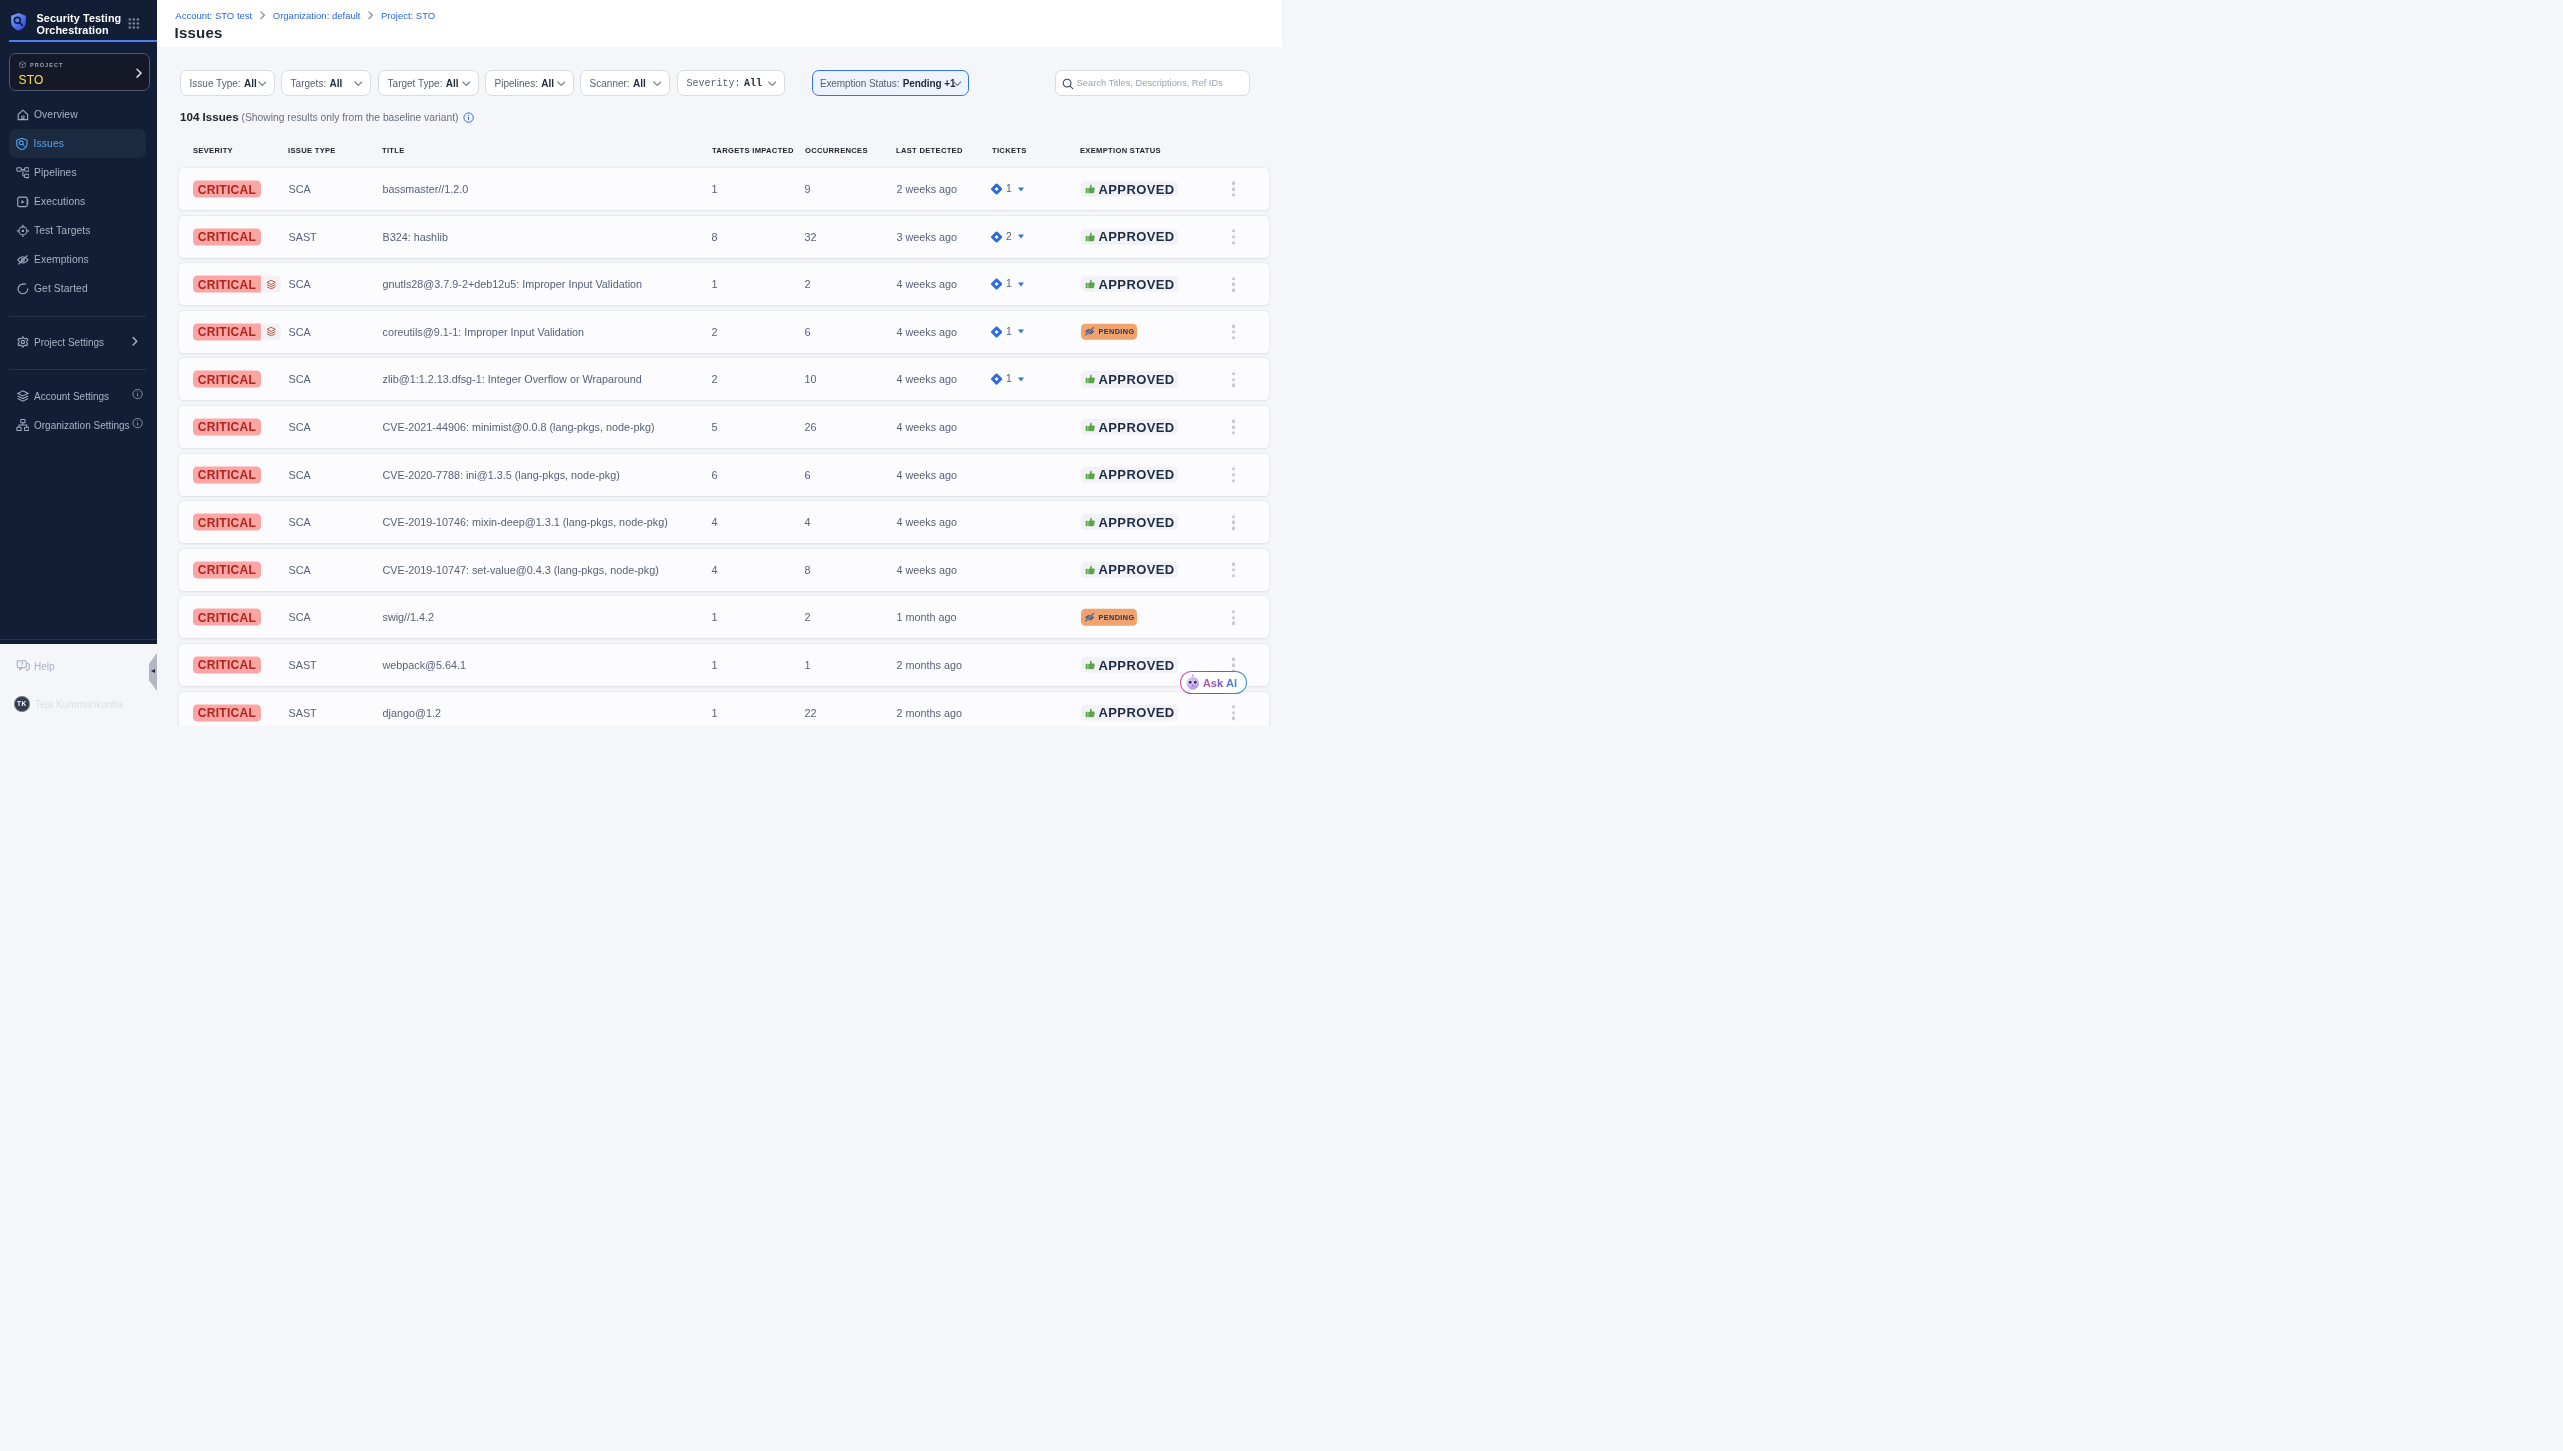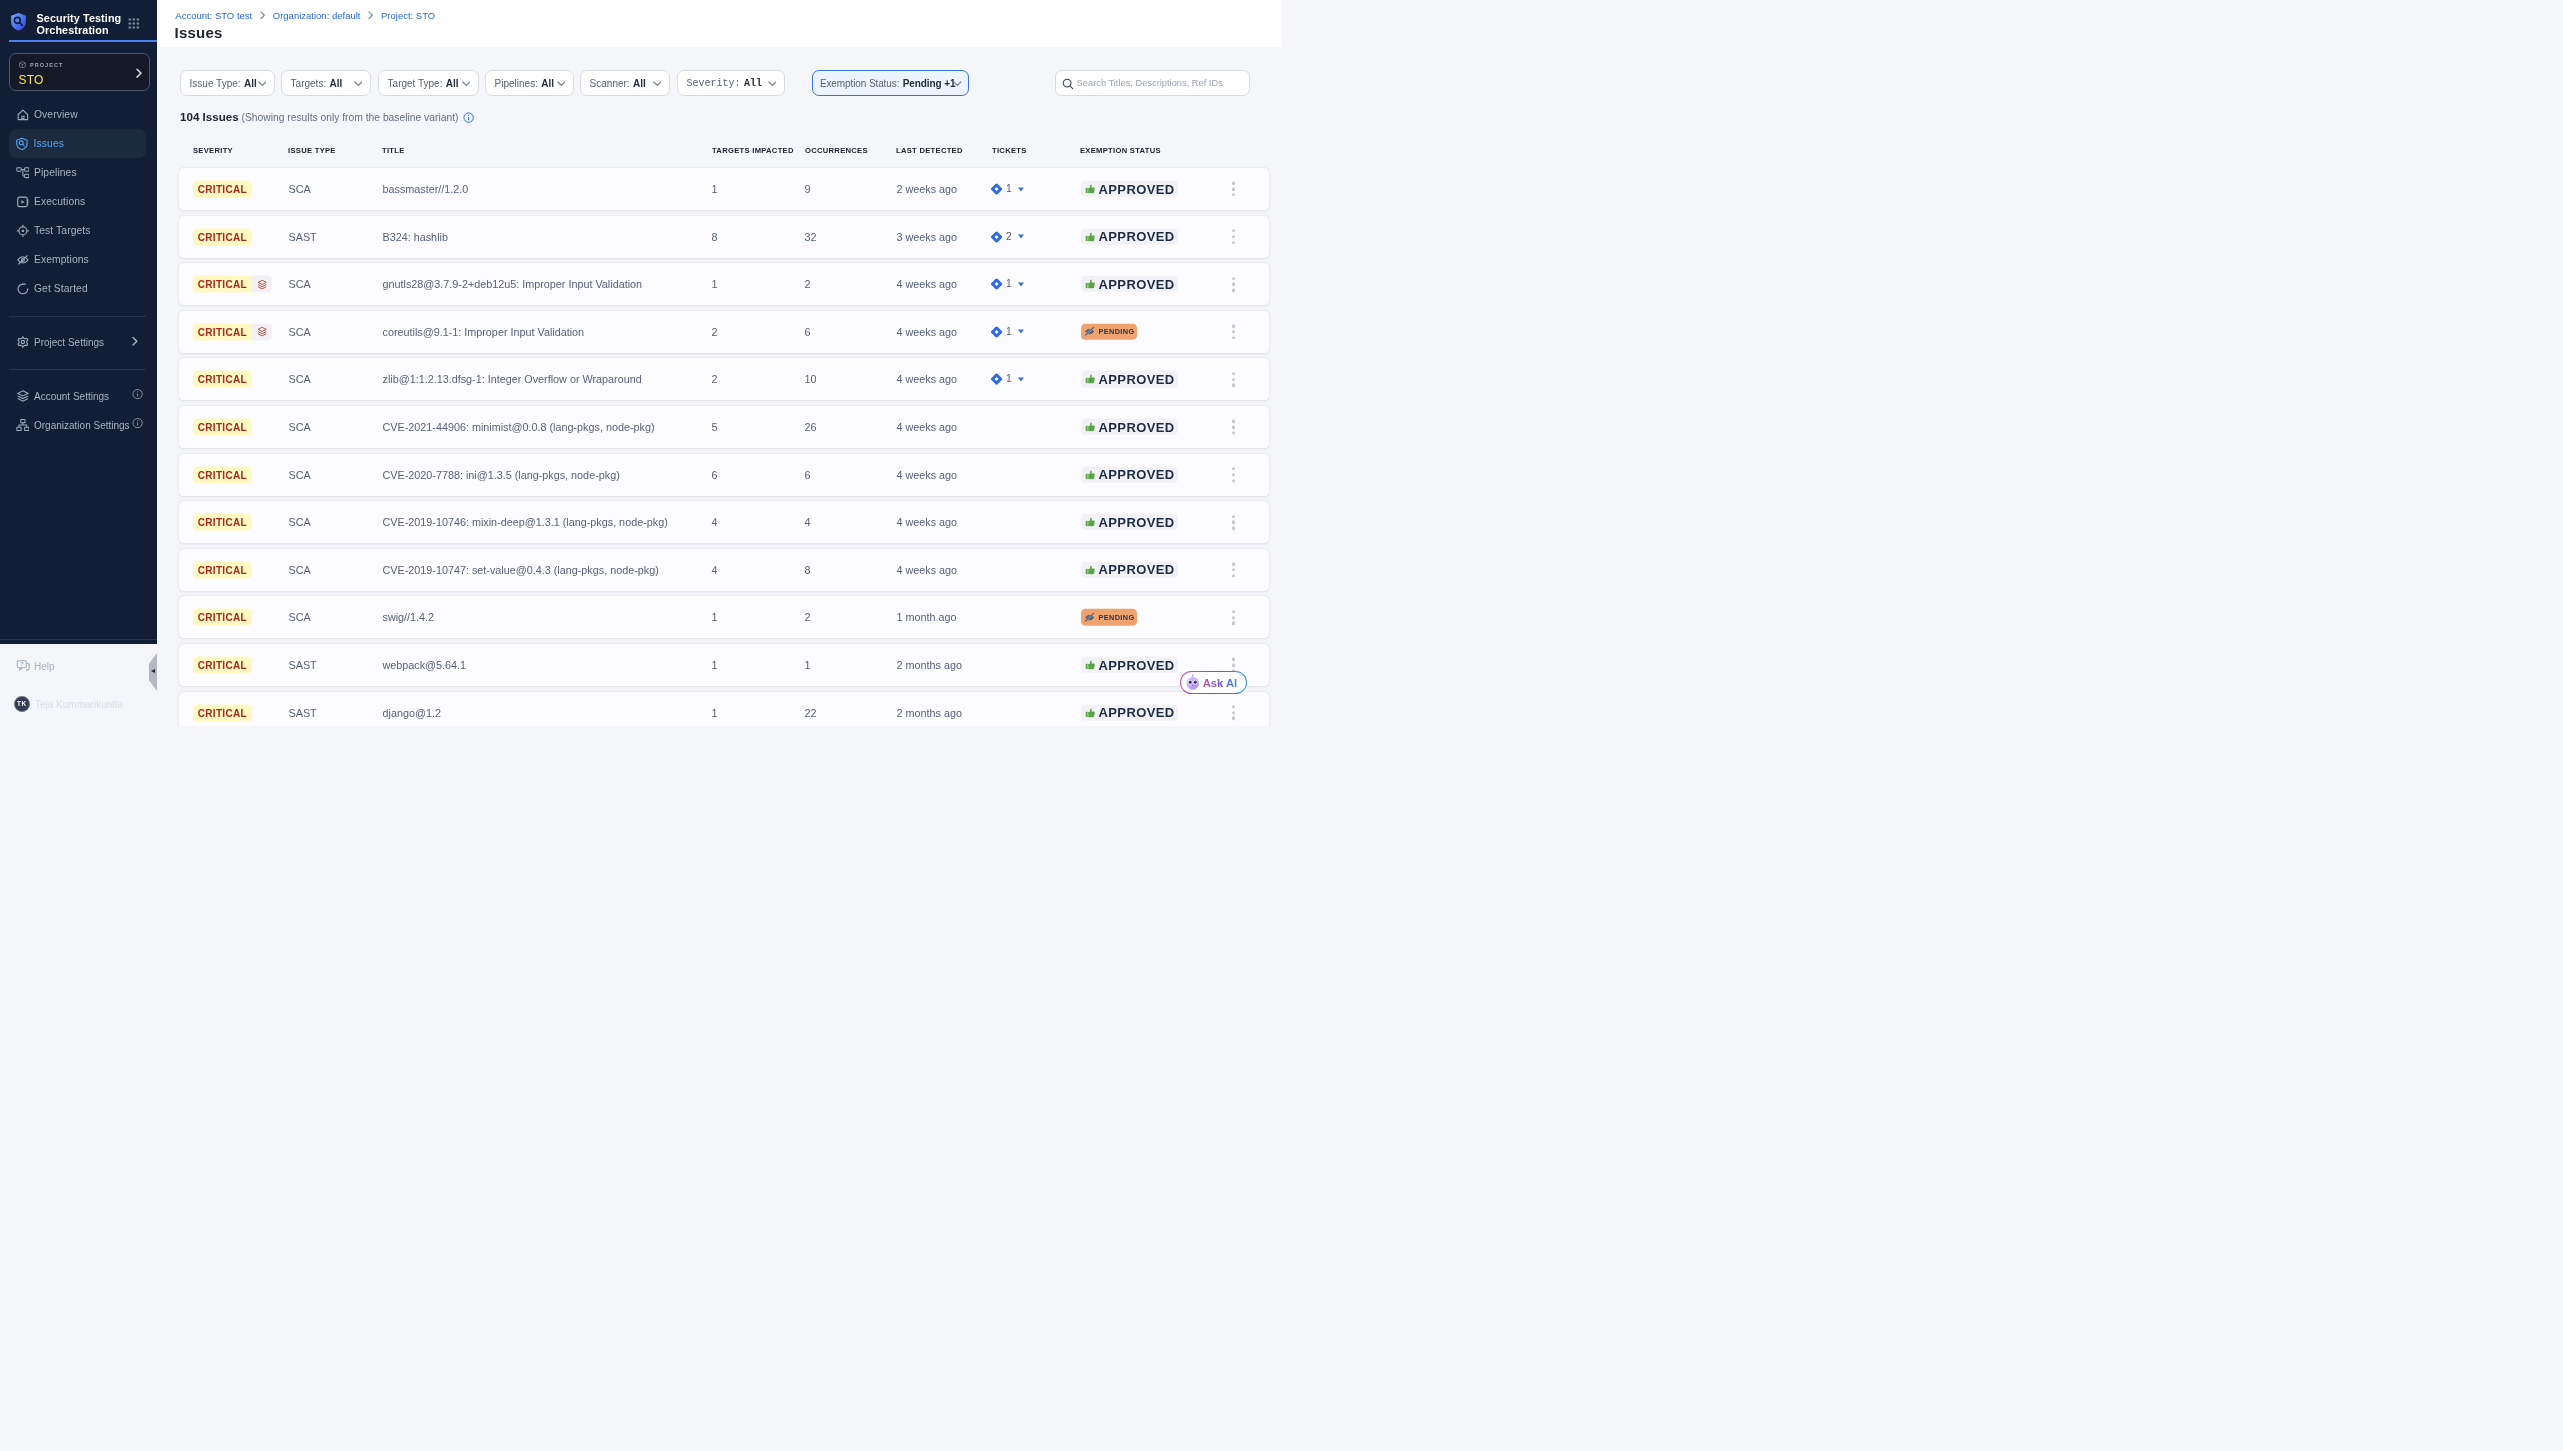--- a/index.html
+++ b/index.html
@@ -59,21 +59,21 @@
 #count { position:absolute; left:23px; top:63px; font-size:10.3px; color:#686f80; }
 #count b { color:#20242c; font-weight:700; font-size:11.6px; }
 #count svg { position:relative; top:2.2px; margin-left:4.3px; }
 
 
 .th { position:absolute; top:99px; font-size:7.6px; font-weight:700; color:#20242c; letter-spacing:0.3px; }
 #rows { position:absolute; left:21.5px; top:121px; width:1090px; }
 .row { position:relative; width:1090px; height:42px; background:#fcfcfe; border-radius:4.3px; margin-bottom:5.6px; box-shadow:0 0 0.9px rgba(45,55,80,.14), 0 0.9px 2.6px rgba(45,55,80,.10); }
 .cell { position:absolute; top:50%; transform:translateY(-50%); font-size:10.8px; color:#59617a; white-space:nowrap; }
 .sev { left:14.6px; display:flex; }
-.sevb { height:17px; background:#fef9c3; color:#ac261d; font-size:10px; font-weight:700; letter-spacing:0.3px; padding:0 4.7px; display:flex; align-items:center; border-radius:4.3px; }
+.sevb { height:17px; background:#fca5a5; color:#ac261d; font-size:12px; font-weight:700; letter-spacing:0.3px; padding:0 4.7px; display:flex; align-items:center; border-radius:4.3px; }
 .sev.wl .sevb { border-radius:4.3px 0 0 4.3px; }
 .sevl { width:19.4px; height:17px; background:#f1f1f6; border-radius:0 4.3px 4.3px 0; margin-left:0.9px; display:flex; align-items:center; justify-content:center; }
 .it { left:110px; }
 .ti { left:204px; }
 .tg { left:533px; }
 .oc { left:626px; }
 .ld { left:718px; }
 .tk { left:812px; display:flex; align-items:center; }
 .tk .num { margin-left:4.3px; font-size:10.3px; color:#555d72; }
 .tk .tri { margin-left:6px; width:0; height:0; border-left:3.9px solid transparent; border-right:3.9px solid transparent; border-top:4.7px solid #2e77cc; }

